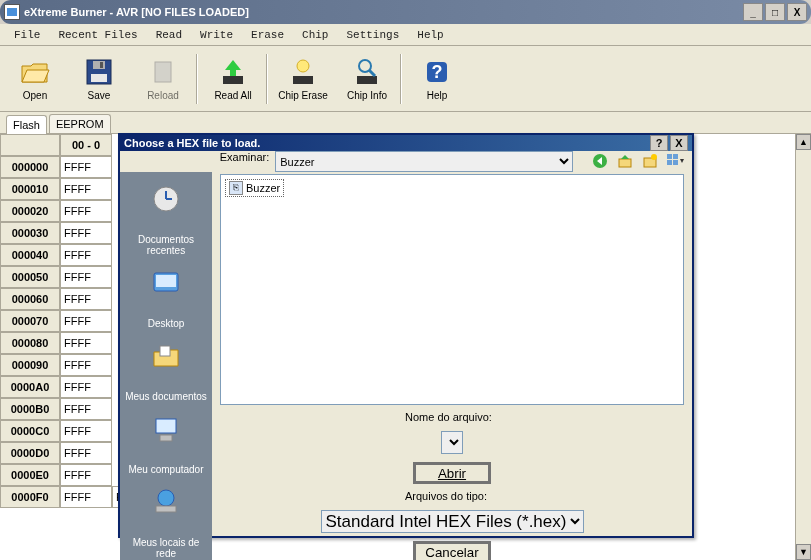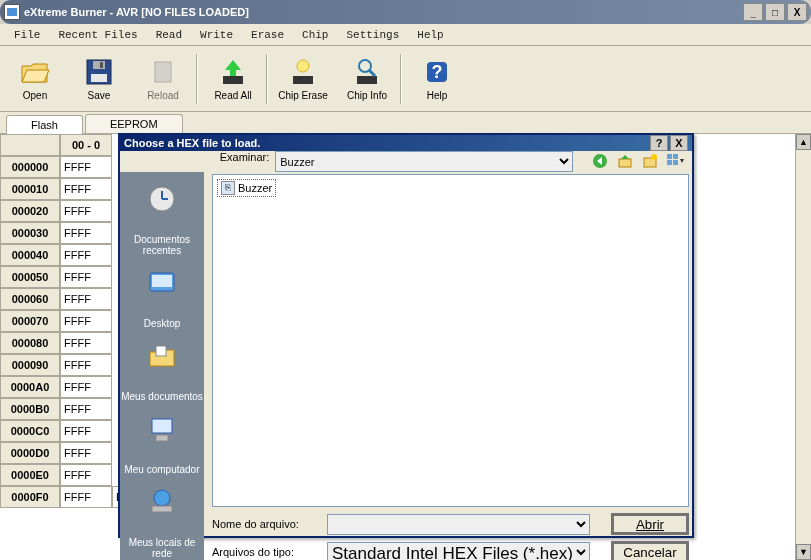--- a/index.html
+++ b/index.html
@@ -20,21 +20,21 @@
 
 .toolbar { height: 66px; background: #ece9d8; display: flex; align-items: stretch; padding: 2px 4px; border-bottom: 1px solid #aca899; }
 .toolbtn { width: 62px; display:flex; flex-direction: column; align-items: center; justify-content: center; gap: 2px; border: 1px solid transparent; margin-right: 2px; }
 .toolbtn .ic { width: 32px; height: 32px; display:flex; align-items:center; justify-content:center; }
 .toolbtn .lbl { font-size: 10px; text-align:left; }
 .sep { width: 6px; display:flex; align-items:center; }
 .sep::before { content:""; width:1px; height:50px; background:#aca899; border-right:1px solid #fff; }
 
 
 .tabbar { height: 22px; background:#ece9d8; display:flex; align-items:flex-end; padding-left: 6px; border-bottom:1px solid #aca899; }
-.tab { padding: 3px 24px; border:1px solid #aca899; border-bottom:none; background:#f5f3ea; margin-right: 2px; border-radius: 3px 3px 0 0; }
+.tab { padding: 3px 6px; border:1px solid #aca899; border-bottom:none; background:#f5f3ea; margin-right: 2px; border-radius: 3px 3px 0 0; }
 .tab.active { background:#fff; position:relative; top:1px; }
 
 
 .gridwrap { position: relative; flex:1; overflow:hidden; background:#fff; display:flex; }
 .corner { width:60px; height:22px; border:1px solid #aca899; background:#ece9d8; }
 .rowhdr { width:60px; border:1px solid #aca899; background:#ece9d8; display:flex; align-items:center; justify-content:center; font-weight:bold; height:22px; }
 .colhdr { width:52px; border:1px solid #aca899; background:#ece9d8; display:flex; align-items:center; justify-content:center; font-weight:bold; height:22px; }
 .cell { width:52px; border:1px solid #aca899; height:22px; display:flex; align-items:center; padding-left:3px; }
 .gridleft { display:flex; flex-direction:column; }
 .gridmain { display:flex; flex-direction:column; flex:1; }
@@ -53,21 +53,21 @@
 .lookrow select { flex: 0 0 298px; height: 21px; font-size:11px; border:1px solid #7f9db9; }
 .navic { width:20px; height:20px; display:flex; align-items:center; justify-content:center; }
 .places { width: 92px; background:#7a8795; display:flex; flex-direction:column; align-items:center; padding: 6px 0; gap: 2px; }
 .place { width: 84px; display:flex; flex-direction:column; align-items:center; color:#fff; padding: 4px 0; }
 .place .pic { width: 34px; height: 34px; display:flex; align-items:center; justify-content:center; }
 .place .pl { font-size:10px; text-align:center; line-height:1.1; margin-top:18px; }
 .filearea { flex:1; display:flex; flex-direction:column; padding: 0 8px 6px 8px; }
 .filelist { flex:1; background:#fff; border:1px solid #7f9db9; margin-top: 2px; padding: 4px; }
 .fileitem { display:inline-flex; align-items:center; gap:3px; border:1px dotted #666; padding: 1px 3px; }
 .fileitem .fic { width:14px; height:14px; border:1px solid #888; background: #d9e6f7; font-size:8px; display:flex; align-items:center; justify-content:center; }
-.formrow { display:flex; align-items:center; gap: 21px; margin-top: 6px; }
+.formrow { display:flex; align-items:center; gap: 8px; margin-top: 6px; flex-direction: column; }
 .formrow .flbl { width: 94px; }
 .formrow .finp { flex:1; height:21px; border:1px solid #7f9db9; font-size:17px; }
 .dlgbtn { width: 78px; height: 22px; border:3px solid #737373; background:#ece9d8; }
 .dlgbtn .u { text-decoration: underline; }
 svg { display:block; }
 </style>
 </head>
 <body>
 
 <div class="titlebar">

